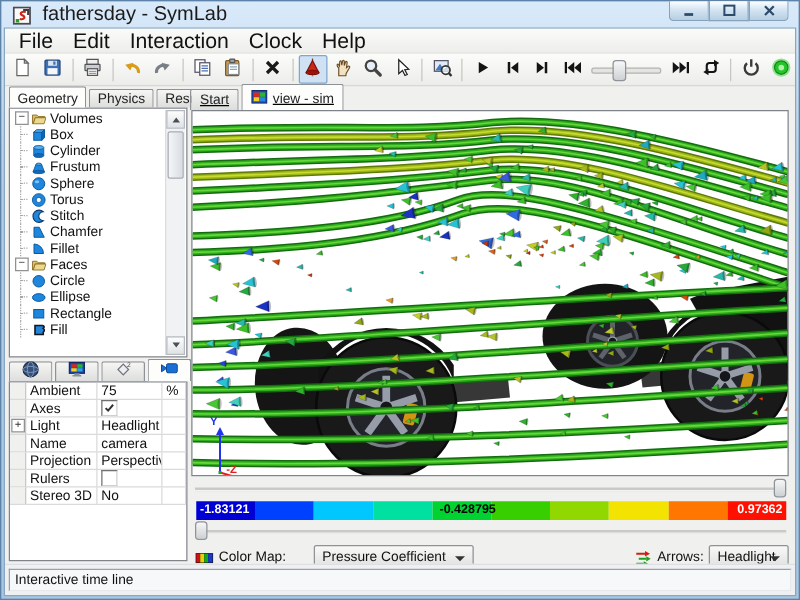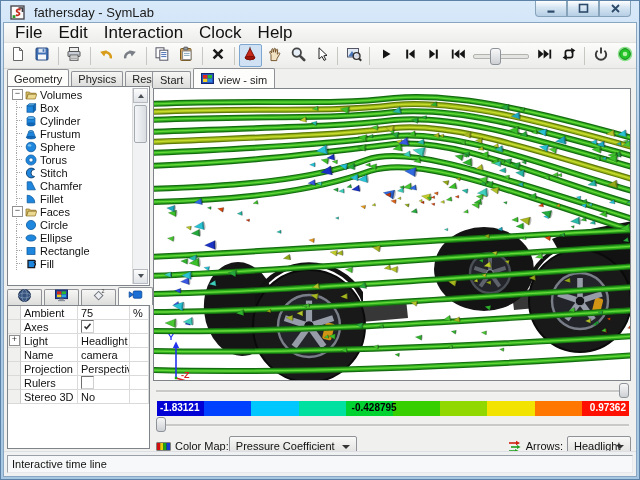--- a/index.html
+++ b/index.html
@@ -2,21 +2,21 @@
 <html><head>
 <meta charset="utf-8">
 <style>
   html,body{margin:0;padding:0;}
   body{width:640px;height:480px;position:relative;overflow:hidden;
        font-family:"Liberation Sans","DejaVu Sans",sans-serif;background:#8aa8c4;}
   .window{position:absolute;inset:0;background:linear-gradient(#d9eafa,#b2cfe8 30%,#a6c6e2);
           border:1px solid #5d82a8;box-sizing:border-box;}
   
   .titlebar{position:absolute;left:0;top:0;right:0;height:22px;display:flex;align-items:center;
-            padding-left:7px;gap:5px;font-size:13px;color:#1b1b1b;}
+            padding-left:7px;gap:5px;font-size:16px;color:#1b1b1b;}
   .win-buttons{position:absolute;top:0;right:8px;display:flex;}
   .win-btn{width:30px;height:15px;display:flex;align-items:center;justify-content:center;
            background:linear-gradient(#fdfeff,#d4e4f2 45%,#b6cfe4);border:1px solid #87a3ba;border-top:none;}
   .win-btn:first-child{border-bottom-left-radius:4px;}
   .win-btn:last-child{border-bottom-right-radius:4px;}
   
   .app{position:absolute;left:3px;right:3px;top:22px;bottom:3px;background:#f0f0ee;
        display:flex;flex-direction:column;box-shadow:0 0 0 1px #88a6c2;}
   .menubar{height:19px;display:flex;align-items:center;padding-left:3px;font-size:17px;
            background:linear-gradient(#fbfbfa,#ededeb);border-bottom:1px solid #e0e0dc;color:#111;}
@@ -70,21 +70,21 @@
   .prop-tab.active{background:#fdfdfc;height:17px;z-index:3;position:relative;}
   .prop-frame{position:absolute;left:0;right:0;top:236px;bottom:2px;overflow:hidden;}
   .prop-row{display:grid;grid-template-columns:13px 57px 52px 1fr;height:14px;font-size:11px;color:#111;}
   .prop-cell{border-right:1px solid #dadada;border-bottom:1px solid #dadada;display:flex;align-items:center;
              padding-left:3px;overflow:hidden;white-space:nowrap;box-sizing:border-box;}
   .prop-sel{background:#f0f0ef;border-right:1px solid #c9c9c7;padding-left:1px;}
   .mini-exp{width:9px;height:9px;border:1px solid #919191;background:#fff;font-size:9px;line-height:7px;text-align:center;color:#333;}
   .checkbox{width:11px;height:11px;background:#fff;border:1px solid;border-color:#707070 #cfcfcf #cfcfcf #707070;
             display:flex;align-items:center;justify-content:center;}
   
-  .right-panel{position:absolute;left:148px;top:0;right:3px;bottom:0;}
+  .right-panel{position:absolute;left:148px;top:0;right:3px;bottom:0;text-decoration:underline;}
   .view-tabs{height:19px;}
   .viewport{position:absolute;left:1px;right:2px;top:19px;height:293px;overflow:hidden;}
   .viewport svg{display:block;}
   .hslider{position:absolute;left:2px;right:2px;height:16px;}
   .hs-groove{position:absolute;left:2px;right:2px;top:7px;height:2px;background:#c9c9c7;border-bottom:1px solid #f4f4f4;}
   .hs-thumb{position:absolute;top:0;width:10px;height:15px;border-radius:3px;
             background:linear-gradient(#f7f7f7,#cdd0d4);border:1px solid #8e9299;box-sizing:border-box;}
   .slider-top{top:314px;} .slider-bottom{top:348px;}
   .colorbar{position:absolute;left:5px;right:4px;top:332px;height:15px;display:flex;}
   .cb-band{flex:1;height:100%;}
@@ -1660,21 +1660,21 @@
           <span class="ctl-icon">
               <svg width="15" height="9">
                 <rect x="0.5" y="0.5" width="14" height="8" fill="#111"></rect>
                 <rect x="1" y="1" width="3.2" height="7" fill="#d01010"></rect>
                 <rect x="4.2" y="1" width="3.2" height="7" fill="#e8d010"></rect>
                 <rect x="7.4" y="1" width="3.2" height="7" fill="#18a818"></rect>
                 <rect x="10.6" y="1" width="3.4" height="7" fill="#1838d0"></rect>
               </svg>
             </span>
           <span>Color Map:</span>
-          <div class="dropdown" style="margin-left:0;width:128px;">
+          <div class="dropdown" style="margin-left:22px;width:128px;">
             <span>Pressure Coefficient</span>
           </div>
           <div style="flex:1"></div>
           <span class="ctl-icon">
               <svg width="15" height="13">
                 <line x1="2" y1="3" x2="9" y2="3" stroke="#d02010" stroke-width="1.6"></line>
                 <polygon points="9,0.8 13,3 9,5.2" fill="#d02010"></polygon>
                 <line x1="4" y1="7" x2="10" y2="7" stroke="#20a020" stroke-width="1.6"></line>
                 <polygon points="10,4.9 13.6,7 10,9.1" fill="#20a020"></polygon>
                 <line x1="2" y1="11" x2="8" y2="11" stroke="#20a020" stroke-width="1.6"></line>

